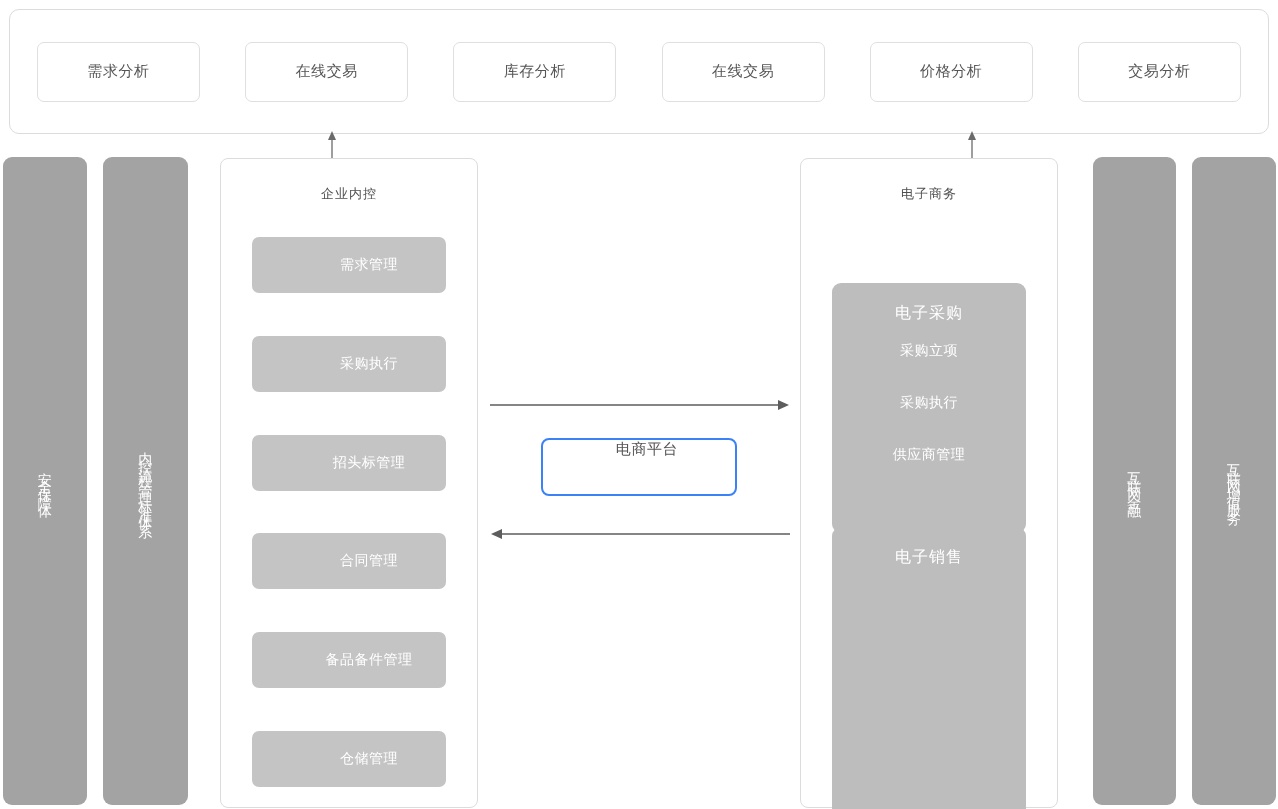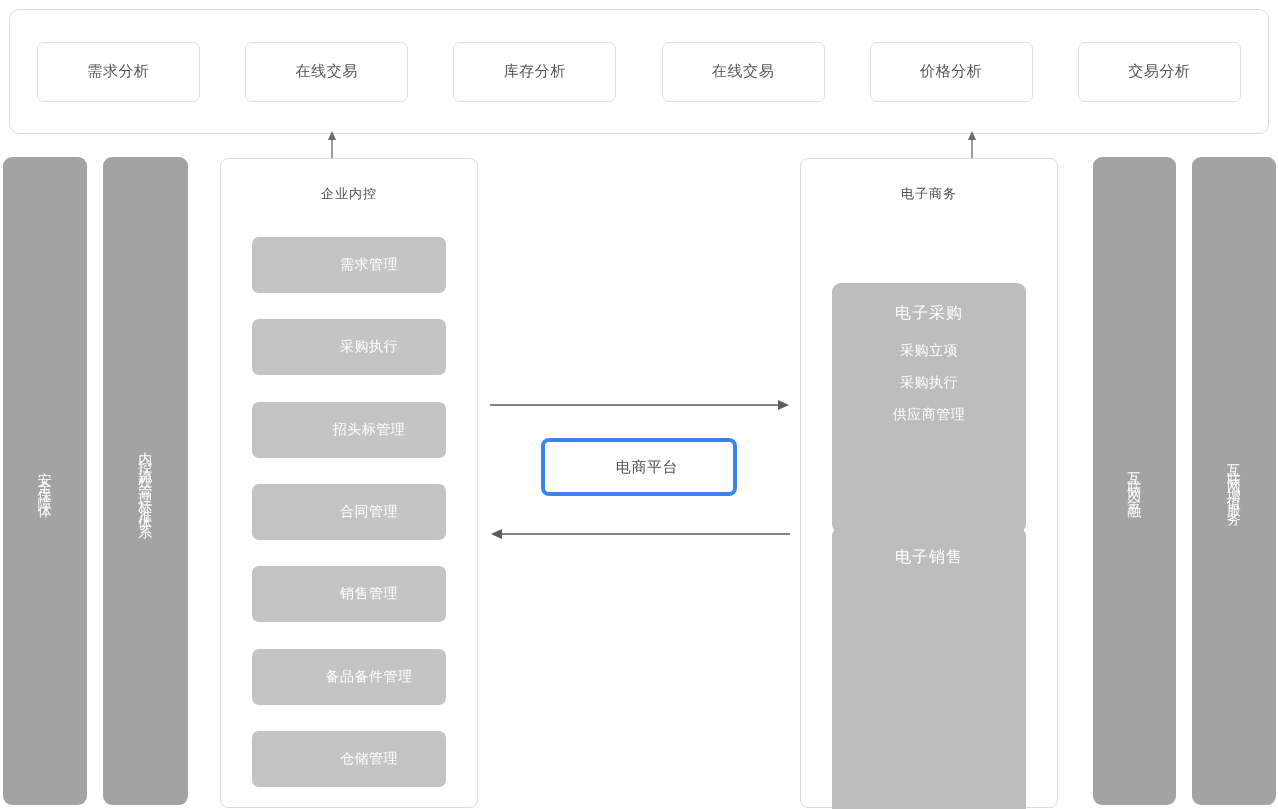--- a/index.html
+++ b/index.html
@@ -139,40 +139,39 @@
     font-size: 16px;
     letter-spacing: 1px;
     margin-top: 20px;
   }
   .ec-sub-list {
     width: 100%;
     display: flex;
     flex-direction: column;
     align-items: center;
   }
-  #ec-block-purchase .ec-sub-list { margin-top: 18px; gap: 14px; }
+  #ec-block-purchase .ec-sub-list { margin-top: 18px; gap: 34px; }
   #ec-block-sales .ec-sub-list    { margin-top: 26px; gap: 44px; }
   .ec-sub-item {
     color: #ffffff;
     font-size: 14px;
     letter-spacing: 0.5px;
   }
 
   
   #platform-card {
     position: absolute;
     left: 541px;
     top: 438px;
     width: 196px;
     height: 58px;
-    border: 4px solid #3b82f6;
+    border: 2px solid #3b82f6;
     border-radius: 8px;
     background: #ffffff;
     display: flex;
-    align-items: center;
     justify-content: center;
     font-size: 15px;
     color: #555555;
     letter-spacing: 0.6px;
     box-sizing: border-box;
     padding-left: 16px;
   }
 
   
   .h-arrow { position: absolute; }
@@ -244,23 +243,20 @@
     <div class="ic-item">
         <span>采购执行</span>
       </div>
     <div class="ic-item">
         <span>招头标管理</span>
       </div>
     <div class="ic-item">
         <span>合同管理</span>
       </div>
     <div class="ic-item">
-        <span>销售管理</span>
-      </div>
-    <div class="ic-item">
         <span>备品备件管理</span>
       </div>
     <div class="ic-item">
         <span>仓储管理</span>
       </div>
   </div>
 </div>
 
 <div class="panel" id="ecommerce-panel">
   <div class="panel-title">电子商务</div>

